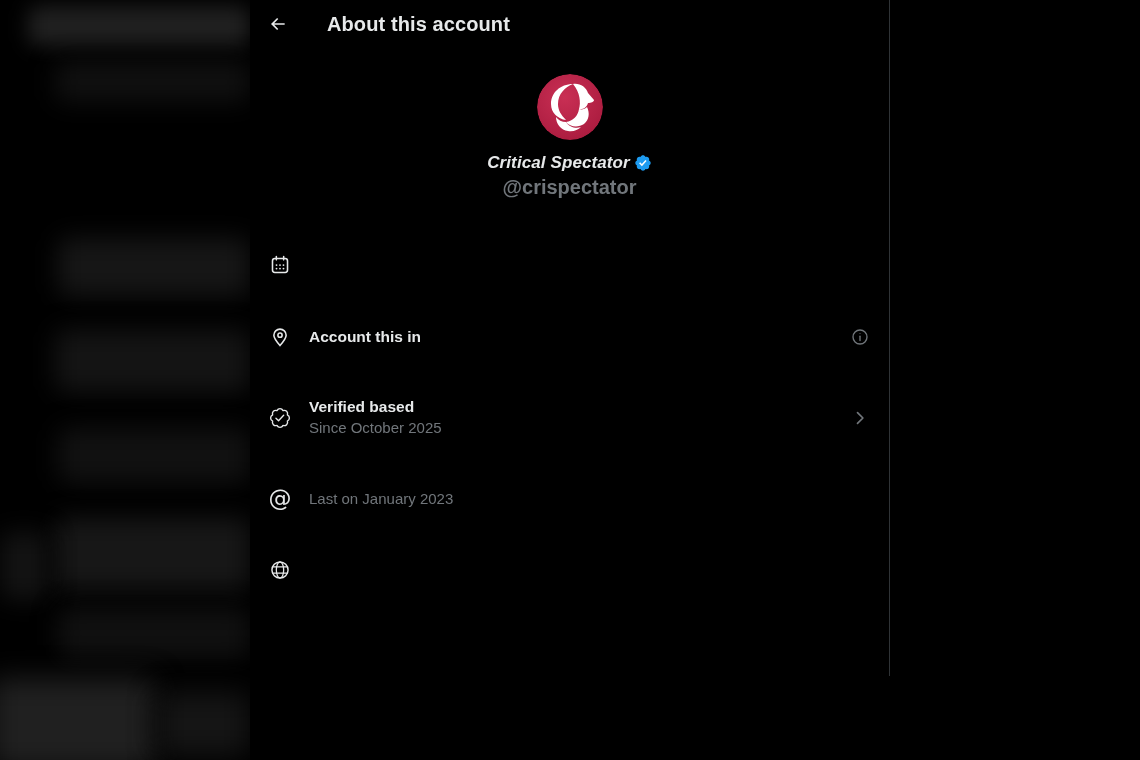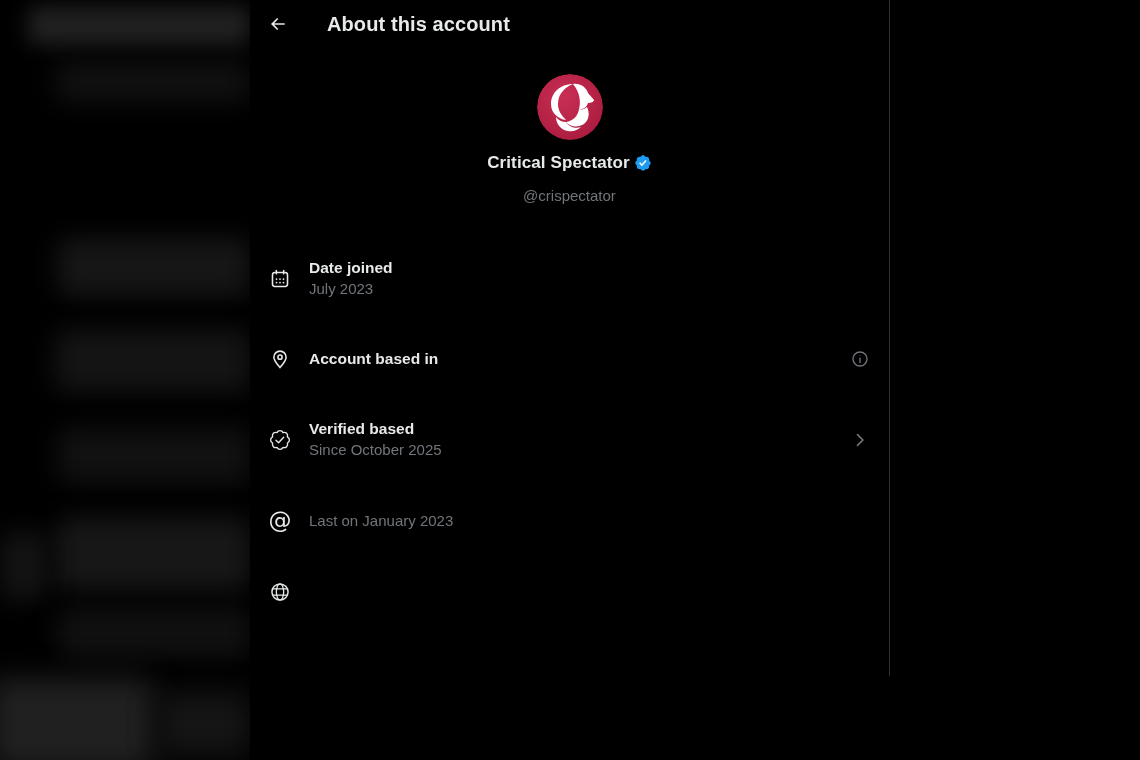--- a/index.html
+++ b/index.html
@@ -35,23 +35,23 @@
   .panel{position:absolute;left:250px;top:0;width:640px;height:676px;background:#000;
     border-right:1px solid var(--divider);}
 
   .modal-header{display:flex;align-items:center;height:48px;padding:0 16px;}
   .back-btn{width:34px;height:34px;margin-left:-5px;display:flex;align-items:center;justify-content:center;
     background:none;border:none;border-radius:50%;cursor:pointer;color:var(--text-primary);}
   .header-title{margin-left:32px;font-size:20px;font-weight:700;color:var(--text-primary);letter-spacing:0.1px;}
 
   .profile{margin-top:26px;text-align:center;}
   .avatar{width:66px;height:66px;margin:0 auto;border-radius:50%;overflow:hidden;}
-  .name-row{margin-top:13px;display:flex;justify-content:center;align-items:center;gap:4px;}
+  .name-row{margin-top:13px;display:flex;justify-content:center;align-items:center;gap:4px;font-style:italic;}
   .display-name{font-size:17px;font-weight:700;color:var(--text-primary);letter-spacing:0.1px;}
-  .handle{margin-top:14px;font-size:15px;color:var(--text-secondary);}
+  .handle{margin-top:3px;font-size:20px;color:var(--text-secondary);font-weight:bold;}
 
   .details{margin-top:30px;}
   .row{display:flex;align-items:center;padding:24px 18px;}
   .row.clickable{cursor:pointer;}
   .row-icon{width:24px;height:24px;flex:none;display:flex;align-items:center;justify-content:center;color:var(--text-primary);}
   .row-text{margin-left:17px;flex:1;min-width:0;}
   .row-label{font-size:15.5px;font-weight:700;color:var(--text-primary);line-height:20px;}
   .row-value{font-size:15px;font-weight:400;color:var(--text-secondary);line-height:20px;margin-top:1px;}
   .row-trailing{flex:none;width:22px;height:22px;display:flex;align-items:center;justify-content:center;color:var(--text-secondary);}
   .row-trailing.is-button{cursor:pointer;}
@@ -124,35 +124,31 @@
     <g fill="currentColor" stroke="none">
       <circle cx="8.2" cy="12.1" r="1"></circle>
                 <circle cx="12" cy="12.1" r="1"></circle>
                 <circle cx="15.8" cy="12.1" r="1"></circle>
       <circle cx="8.2" cy="15.9" r="1"></circle>
                 <circle cx="12" cy="15.9" r="1"></circle>
                 <circle cx="15.8" cy="15.9" r="1"></circle>
     </g>
   </svg>
           </span>
-    <div class="row-text">
-      <div class="row-label">Date joined</div>
-      <div class="row-value">July 2023</div>
-    </div>
 
   </div>
         <div class="row">
     <span class="row-icon">
             <svg width="22" height="22" viewBox="0 0 24 24" fill="none" stroke="currentColor" stroke-width="1.7" stroke-linecap="round">
     <path d="M12 21.3C8.2 17 5.3 13.6 5.3 10.1a6.7 6.7 0 1 1 13.4 0c0 3.5-2.9 6.9-6.7 11.2Z"></path>
     <circle cx="12" cy="10" r="2.3"></circle>
   </svg>
           </span>
     <div class="row-text">
-      <div class="row-label">Account based in</div>
+      <div class="row-label">Account this in</div>
     </div>
     <span class="row-trailing is-button">
             <svg width="20" height="20" viewBox="0 0 24 24" fill="none" stroke="currentColor" stroke-width="1.6" stroke-linecap="round">
     <circle cx="12" cy="12" r="8.4"></circle>
     <path d="M12 11v5.2"></path>
     <circle cx="12" cy="7.8" r="0.6" fill="currentColor" stroke="none"></circle>
   </svg>
           </span>
   </div>
         <div class="row clickable">

